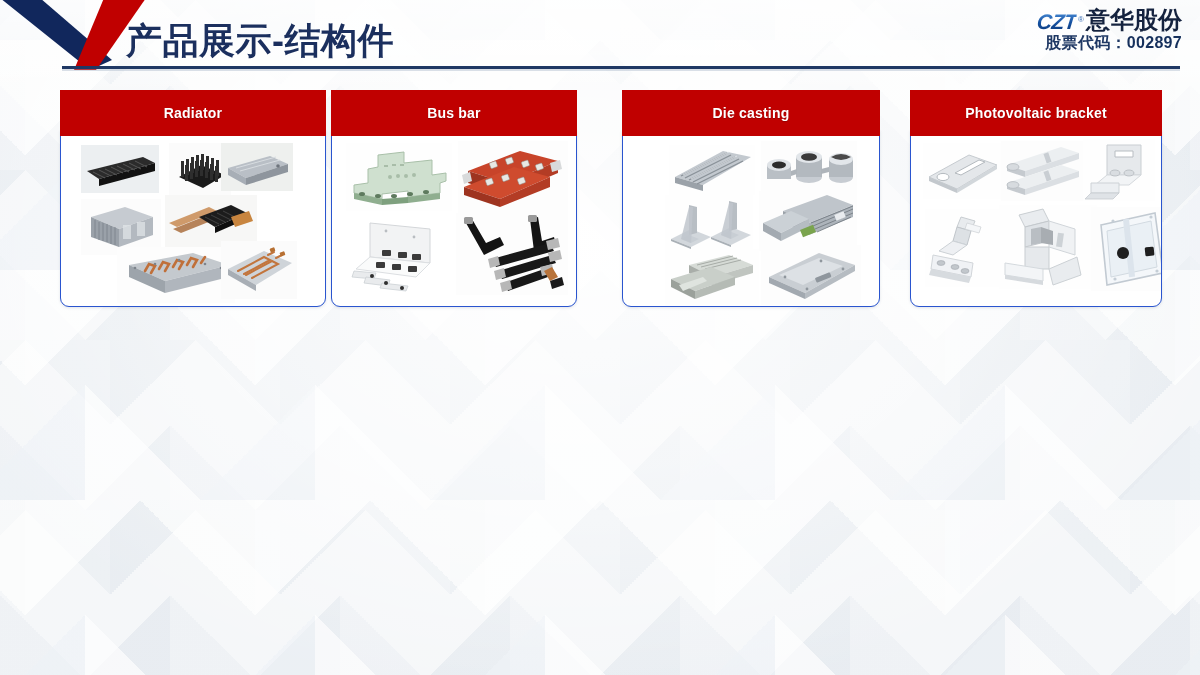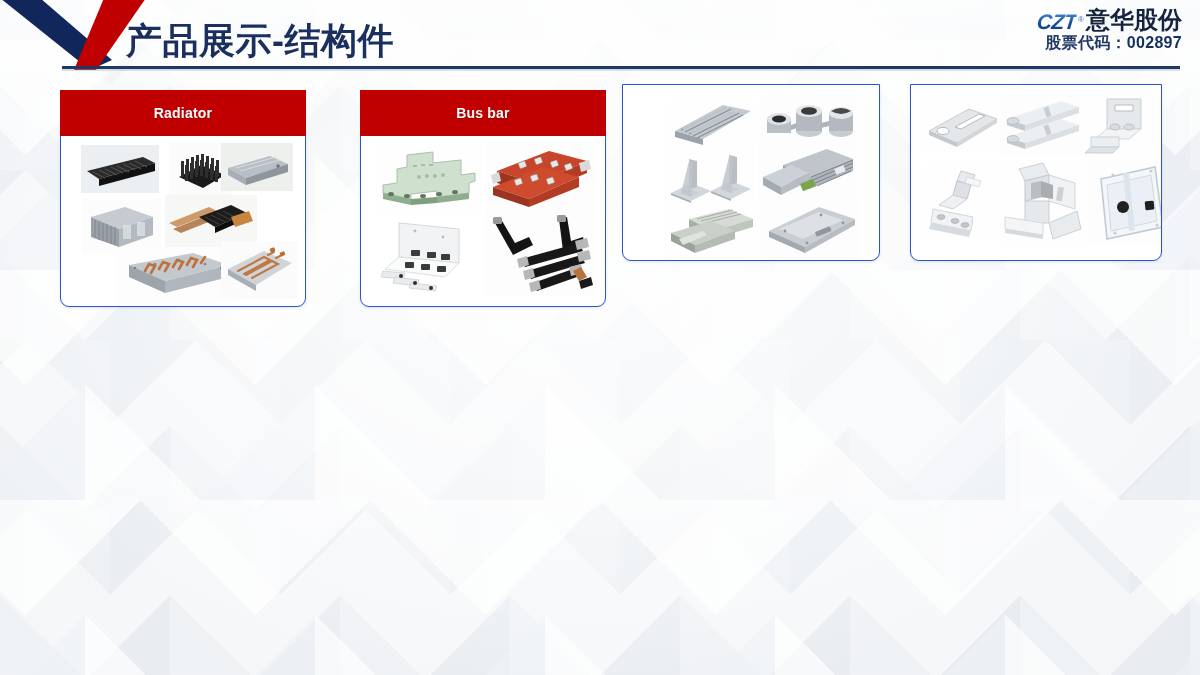--- a/index.html
+++ b/index.html
@@ -197,21 +197,21 @@
         <span class="brand-cn">意华股份</span>
       </div>
       <div class="brand-row2">
         <span>股票代码：</span><span class="brand-code">002897</span>
       </div>
     </div>
   </div>
 
   <div class="cards">
 
-    <div class="card" style="left:60px; width:246px;">
+    <div class="card" style="left:60px; width:266px;">
       <div class="card-header">
         <span class="card-header-label">Radiator</span>
       </div>
       <div class="card-body">
         <div class="gallery">
 
           <div class="thumb" style="left:12px; top:8px; width:78px; height:48px;">
             <svg viewBox="0 0 78 48">
               <rect width="78" height="48" fill="#eceff1"></rect>
               <g transform="translate(4,10)">
@@ -353,21 +353,21 @@
                 <rect x="46" y="1" width="5" height="4" rx="1" fill="#b77033" transform="rotate(-20 48 3)"></rect>
                 <rect x="56" y="5" width="5" height="4" rx="1" fill="#b77033" transform="rotate(-20 58 7)"></rect>
               </g>
             </svg>
           </div>
 
         </div>
       </div>
     </div>
 
-    <div class="card" style="left:360px; width:246px;">
+    <div class="card" style="left:331px; width:246px;">
       <div class="card-header">
         <span class="card-header-label">Bus bar</span>
       </div>
       <div class="card-body">
         <div class="gallery">
 
           <div class="thumb" style="left:6px; top:6px; width:106px; height:68px;">
             <svg viewBox="0 0 106 68">
               <rect width="106" height="68" fill="#fefefe"></rect>
               <g transform="translate(2,4)">
@@ -483,20 +483,23 @@
                 <path d="M92 66 L104 62 L106 70 L94 74 Z" fill="#1a1a1a"></path>
               </g>
             </svg>
           </div>
 
         </div>
       </div>
     </div>
 
     <div class="card" style="left:622px; width:258px;">
+      <div class="card-header">
+        <span class="card-header-label">Die casting</span>
+      </div>
       <div class="card-body">
         <div class="gallery">
 
           <div class="thumb" style="left:38px; top:8px; width:86px; height:50px;">
             <svg viewBox="0 0 86 50">
               <rect width="86" height="50" fill="#fefefe"></rect>
               <g transform="translate(2,2)">
                 <polygon points="4,30 52,4 80,10 32,38" fill="#c3c9cf"></polygon>
                 <polygon points="4,30 32,38 32,44 4,36" fill="#9ba2a9"></polygon>
                 <g stroke="#8a9198" stroke-width="1.3">
@@ -618,20 +621,23 @@
                 </g>
               </g>
             </svg>
           </div>
 
         </div>
       </div>
     </div>
 
     <div class="card" style="left:910px; width:252px;">
+      <div class="card-header">
+        <span class="card-header-label">Photovoltaic bracket</span>
+      </div>
       <div class="card-body">
         <div class="gallery">
 
           <div class="thumb" style="left:4px; top:6px; width:78px; height:56px;">
             <svg viewBox="0 0 78 56">
               <rect width="78" height="56" fill="#fefefe"></rect>
               <g transform="translate(2,4)">
                 <polygon points="4,30 44,8 72,18 32,42" fill="#e4e7ea" stroke="#c6cbd0" stroke-width="1"></polygon>
                 <polygon points="4,30 32,42 32,46 4,34" fill="#c3c8cd"></polygon>
                 <polygon points="32,42 72,18 72,22 32,46" fill="#d2d7db"></polygon>

